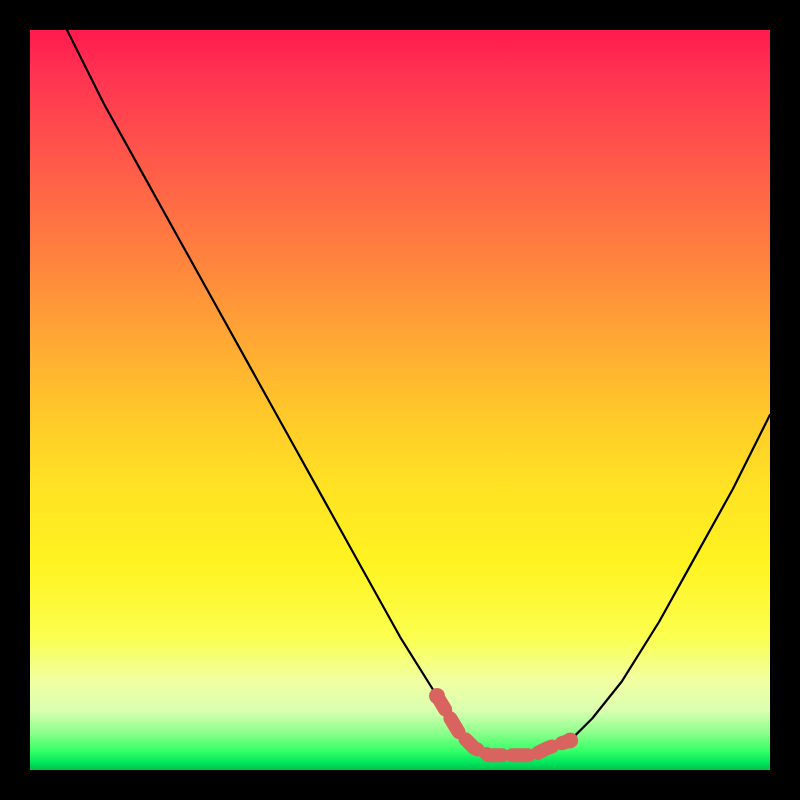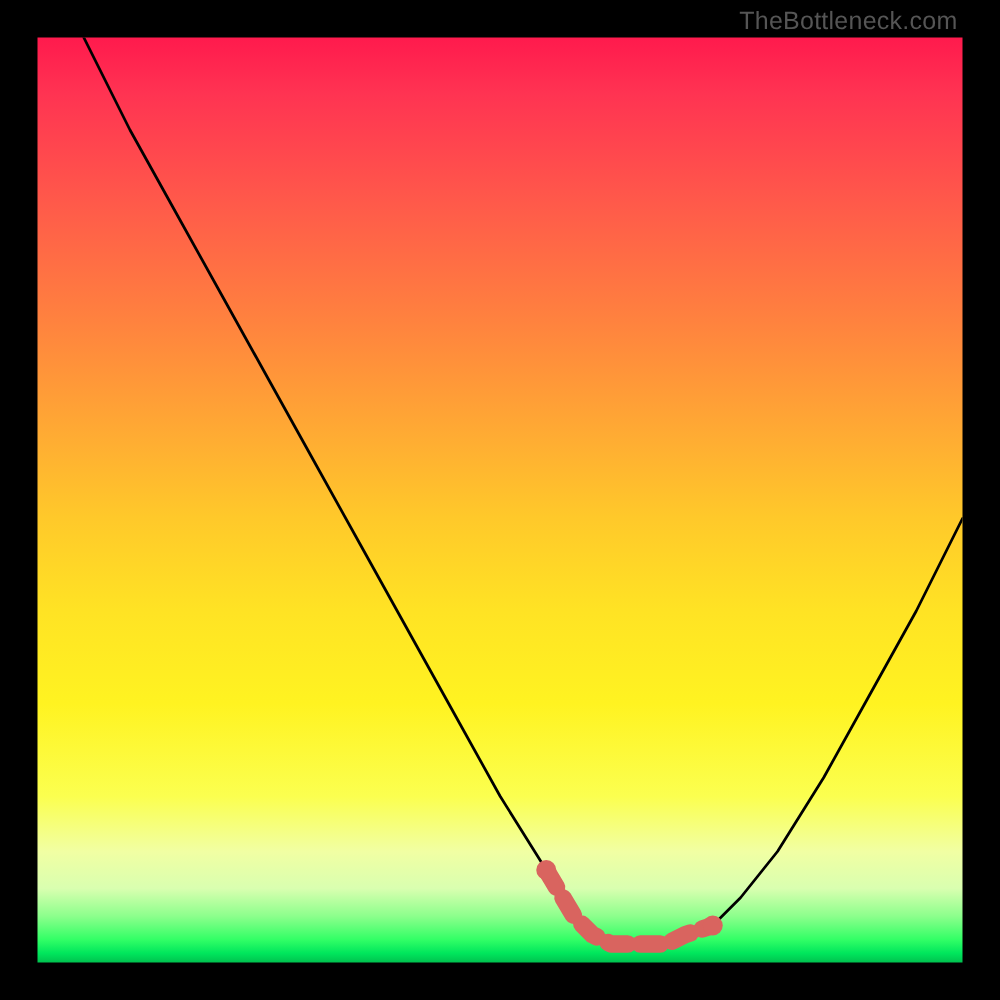--- a/index.html
+++ b/index.html
@@ -58,21 +58,20 @@
     left: 0;
     top: 0;
     width: 740px;
     height: 740px;
   }
 </style>
 </head>
 <body>
 
 <div class="frame">
-  <div class="attribution">TheBottleneck.com</div>
 
   <div class="plot-area">
     <svg class="overlay" id="overlay" viewBox="0 0 740 740" preserveAspectRatio="none">
         <path d="M37.00 0.00 L74.00 74.00 L111.00 140.60 L148.00 207.20 L185.00 273.80 L222.00 340.40 L259.00 407.00 L296.00 473.60 L333.00 540.20 L370.00 606.80 L407.00 666.00 L429.20 703.00 L444.00 717.80 L458.80 725.20 L481.00 725.20 L503.20 725.20 L518.00 717.80 L540.20 710.40 L562.40 688.20 L592.00 651.20 L629.00 592.00 L666.00 525.40 L703.00 458.80 L740.00 384.80" fill="none" stroke="#000000" stroke-width="2.2" stroke-linecap="round" stroke-linejoin="round"></path>
         <path d="M407.00 666.00 L429.20 703.00 L444.00 717.80 L458.80 725.20 L481.00 725.20 L503.20 725.20 L518.00 717.80 L540.20 710.40" fill="none" stroke="#d9645f" stroke-width="14" stroke-linecap="round" stroke-linejoin="round" stroke-dasharray="16 10"></path>
         <circle cx="407.00" cy="666.00" r="8" fill="#d9645f"></circle>
         <circle cx="540.20" cy="710.40" r="8" fill="#d9645f"></circle>
       </svg>
   </div>
 </div>

